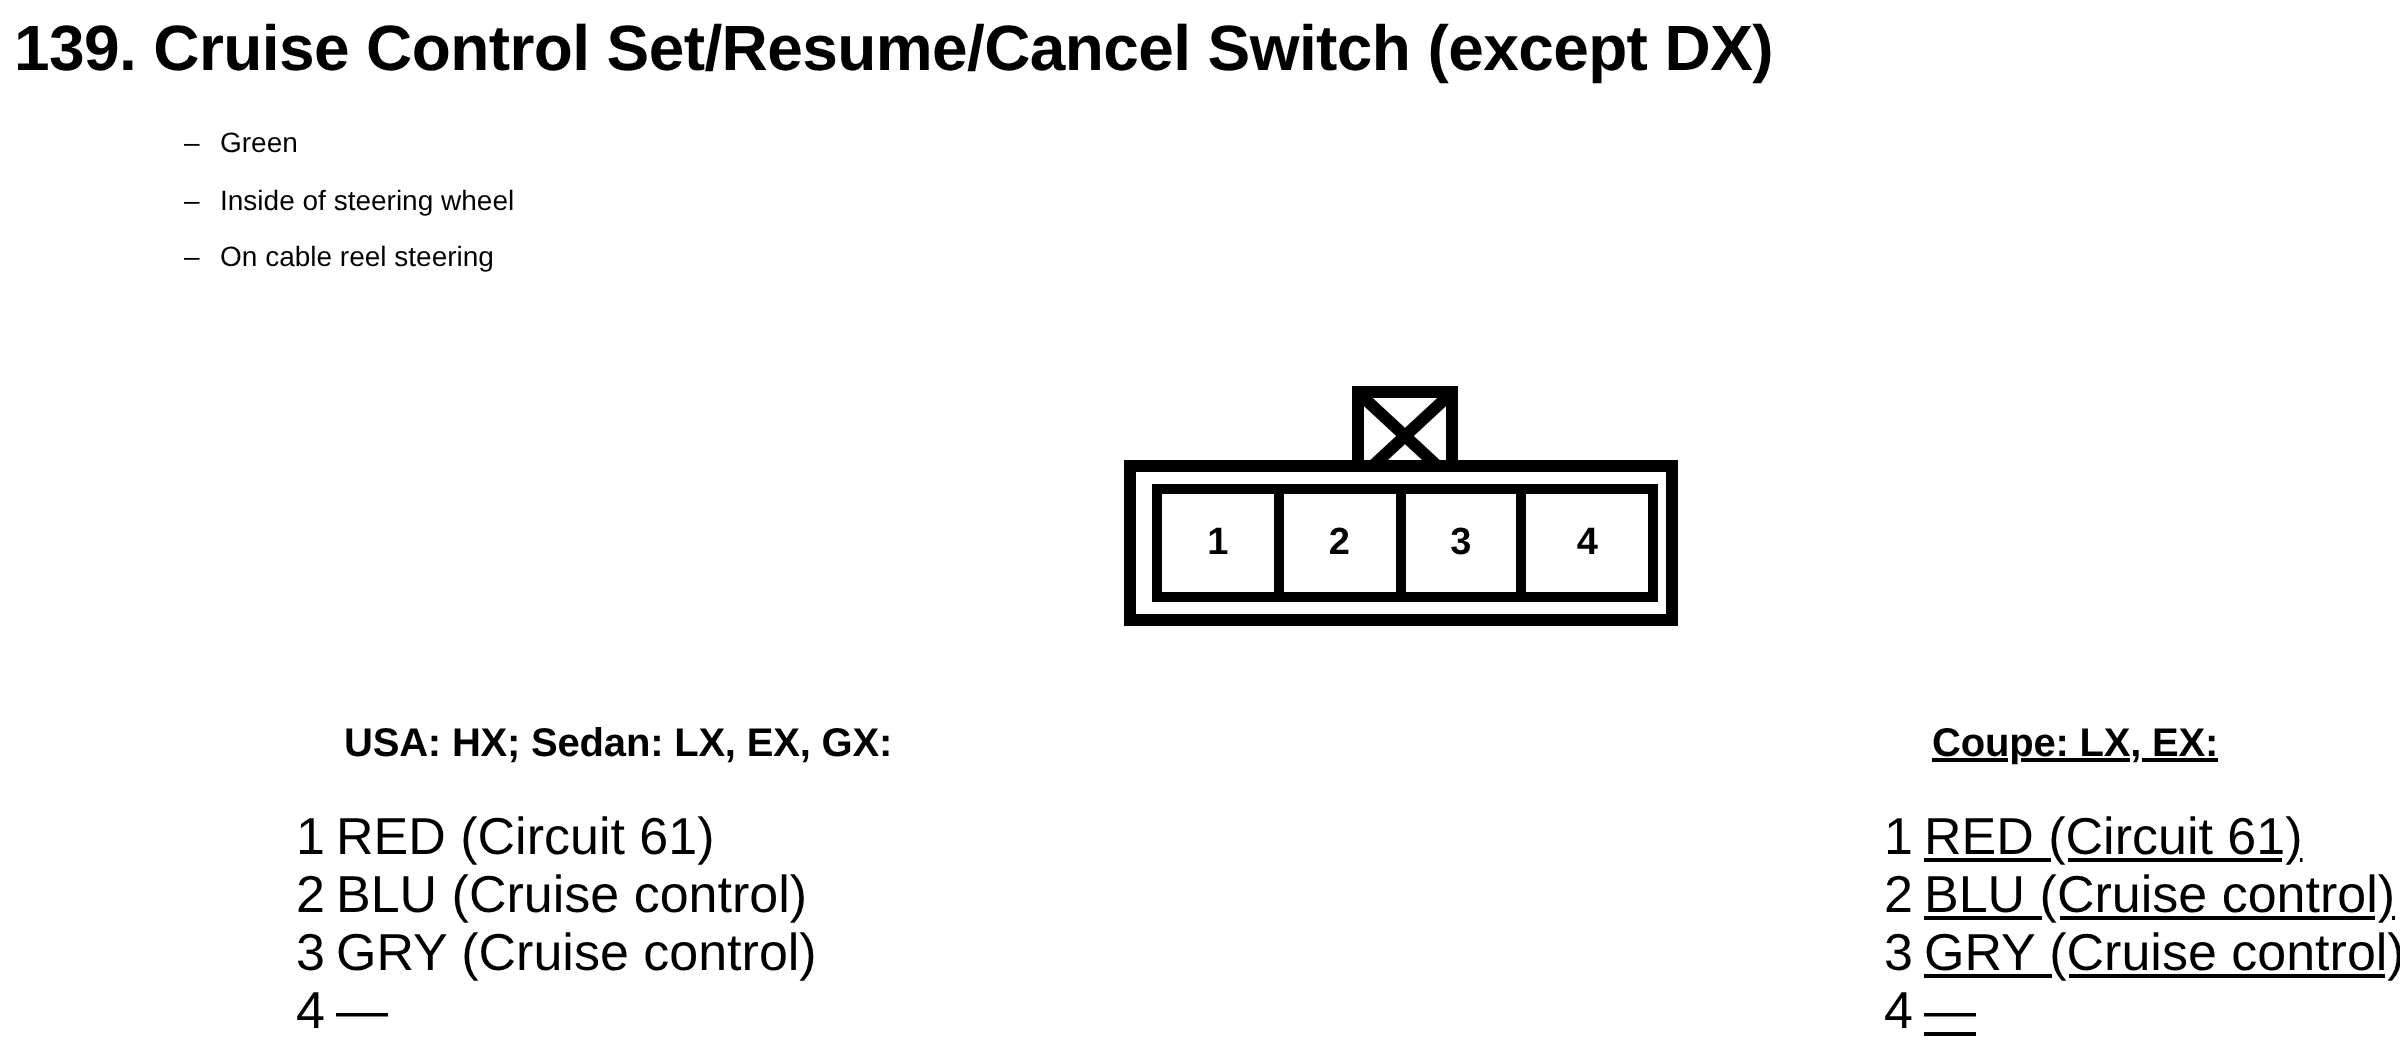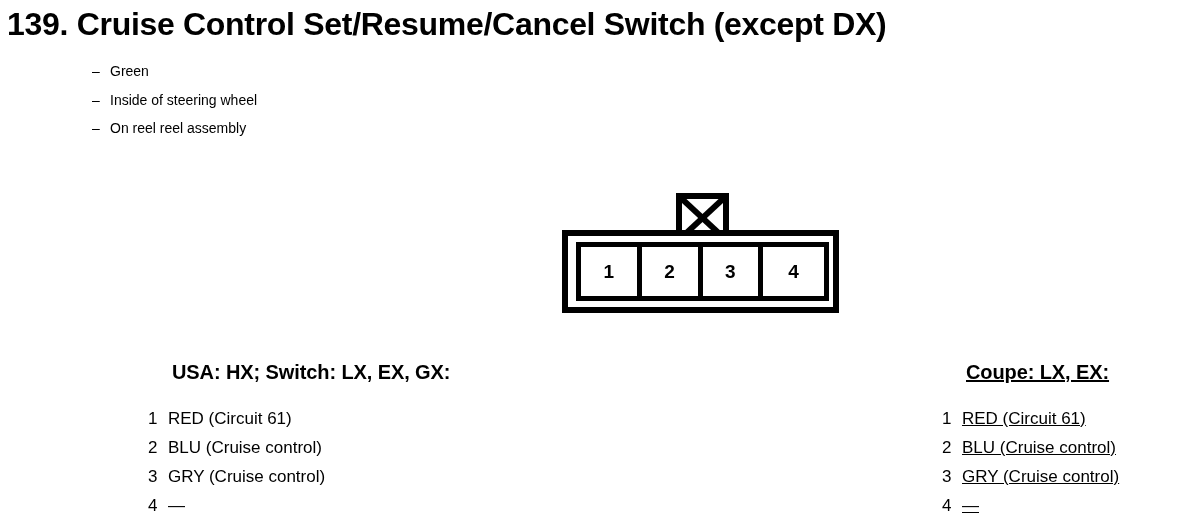--- a/index.html
+++ b/index.html
@@ -121,21 +121,21 @@
     font-weight: bold;
     white-space: nowrap;
     line-height: 1;
     margin: 0 0 22px 0;
     letter-spacing: -0.1px;
   }
   .variant-col.left .variant-heading  { padding-left: 24px; }
   .variant-col.right .variant-heading { padding-left: 24px; }
 
   .pin-list {
-    font-size: 17px;
+    font-size: 26px;
     line-height: 29px;
   }
   .pin-row {
     white-space: nowrap;
     display: block;
   }
   .pin-num {
     display: inline-block;
     width: 20px;
   }
@@ -146,21 +146,21 @@
 <div class="page-title">139. Cruise Control Set/Resume/Cancel Switch (except DX)</div>
 
 <div class="attr-list">
   <span class="attr-row">
     <span class="attr-dash">–</span><span>Green</span>
   </span>
   <span class="attr-row">
     <span class="attr-dash">–</span><span>Inside of steering wheel</span>
   </span>
   <span class="attr-row">
-    <span class="attr-dash">–</span><span>On reel reel assembly</span>
+    <span class="attr-dash">–</span><span>On cable reel steering</span>
   </span>
 </div>
 
 <div class="connector">
 
   <div class="conn-tab">
     <svg viewBox="0 0 41 38" preserveAspectRatio="none">
       <line x1="0" y1="0" x2="41" y2="38" stroke="#000000" stroke-width="6"></line>
       <line x1="41" y1="0" x2="0" y2="38" stroke="#000000" stroke-width="6"></line>
     </svg>
@@ -171,21 +171,21 @@
       <div class="conn-cell">1</div>
       <div class="conn-cell">2</div>
       <div class="conn-cell">3</div>
       <div class="conn-cell">4</div>
     </div>
   </div>
 
 </div>
 
 <div class="variant-col left">
-  <div class="variant-heading">USA: HX; Switch: LX, EX, GX:</div>
+  <div class="variant-heading">USA: HX; Sedan: LX, EX, GX:</div>
   <div class="pin-list">
     <span class="pin-row">
       <span class="pin-num">1</span><span>RED (Circuit 61)</span>
     </span>
     <span class="pin-row">
       <span class="pin-num">2</span><span>BLU (Cruise control)</span>
     </span>
     <span class="pin-row">
       <span class="pin-num">3</span><span>GRY (Cruise control)</span>
     </span>

